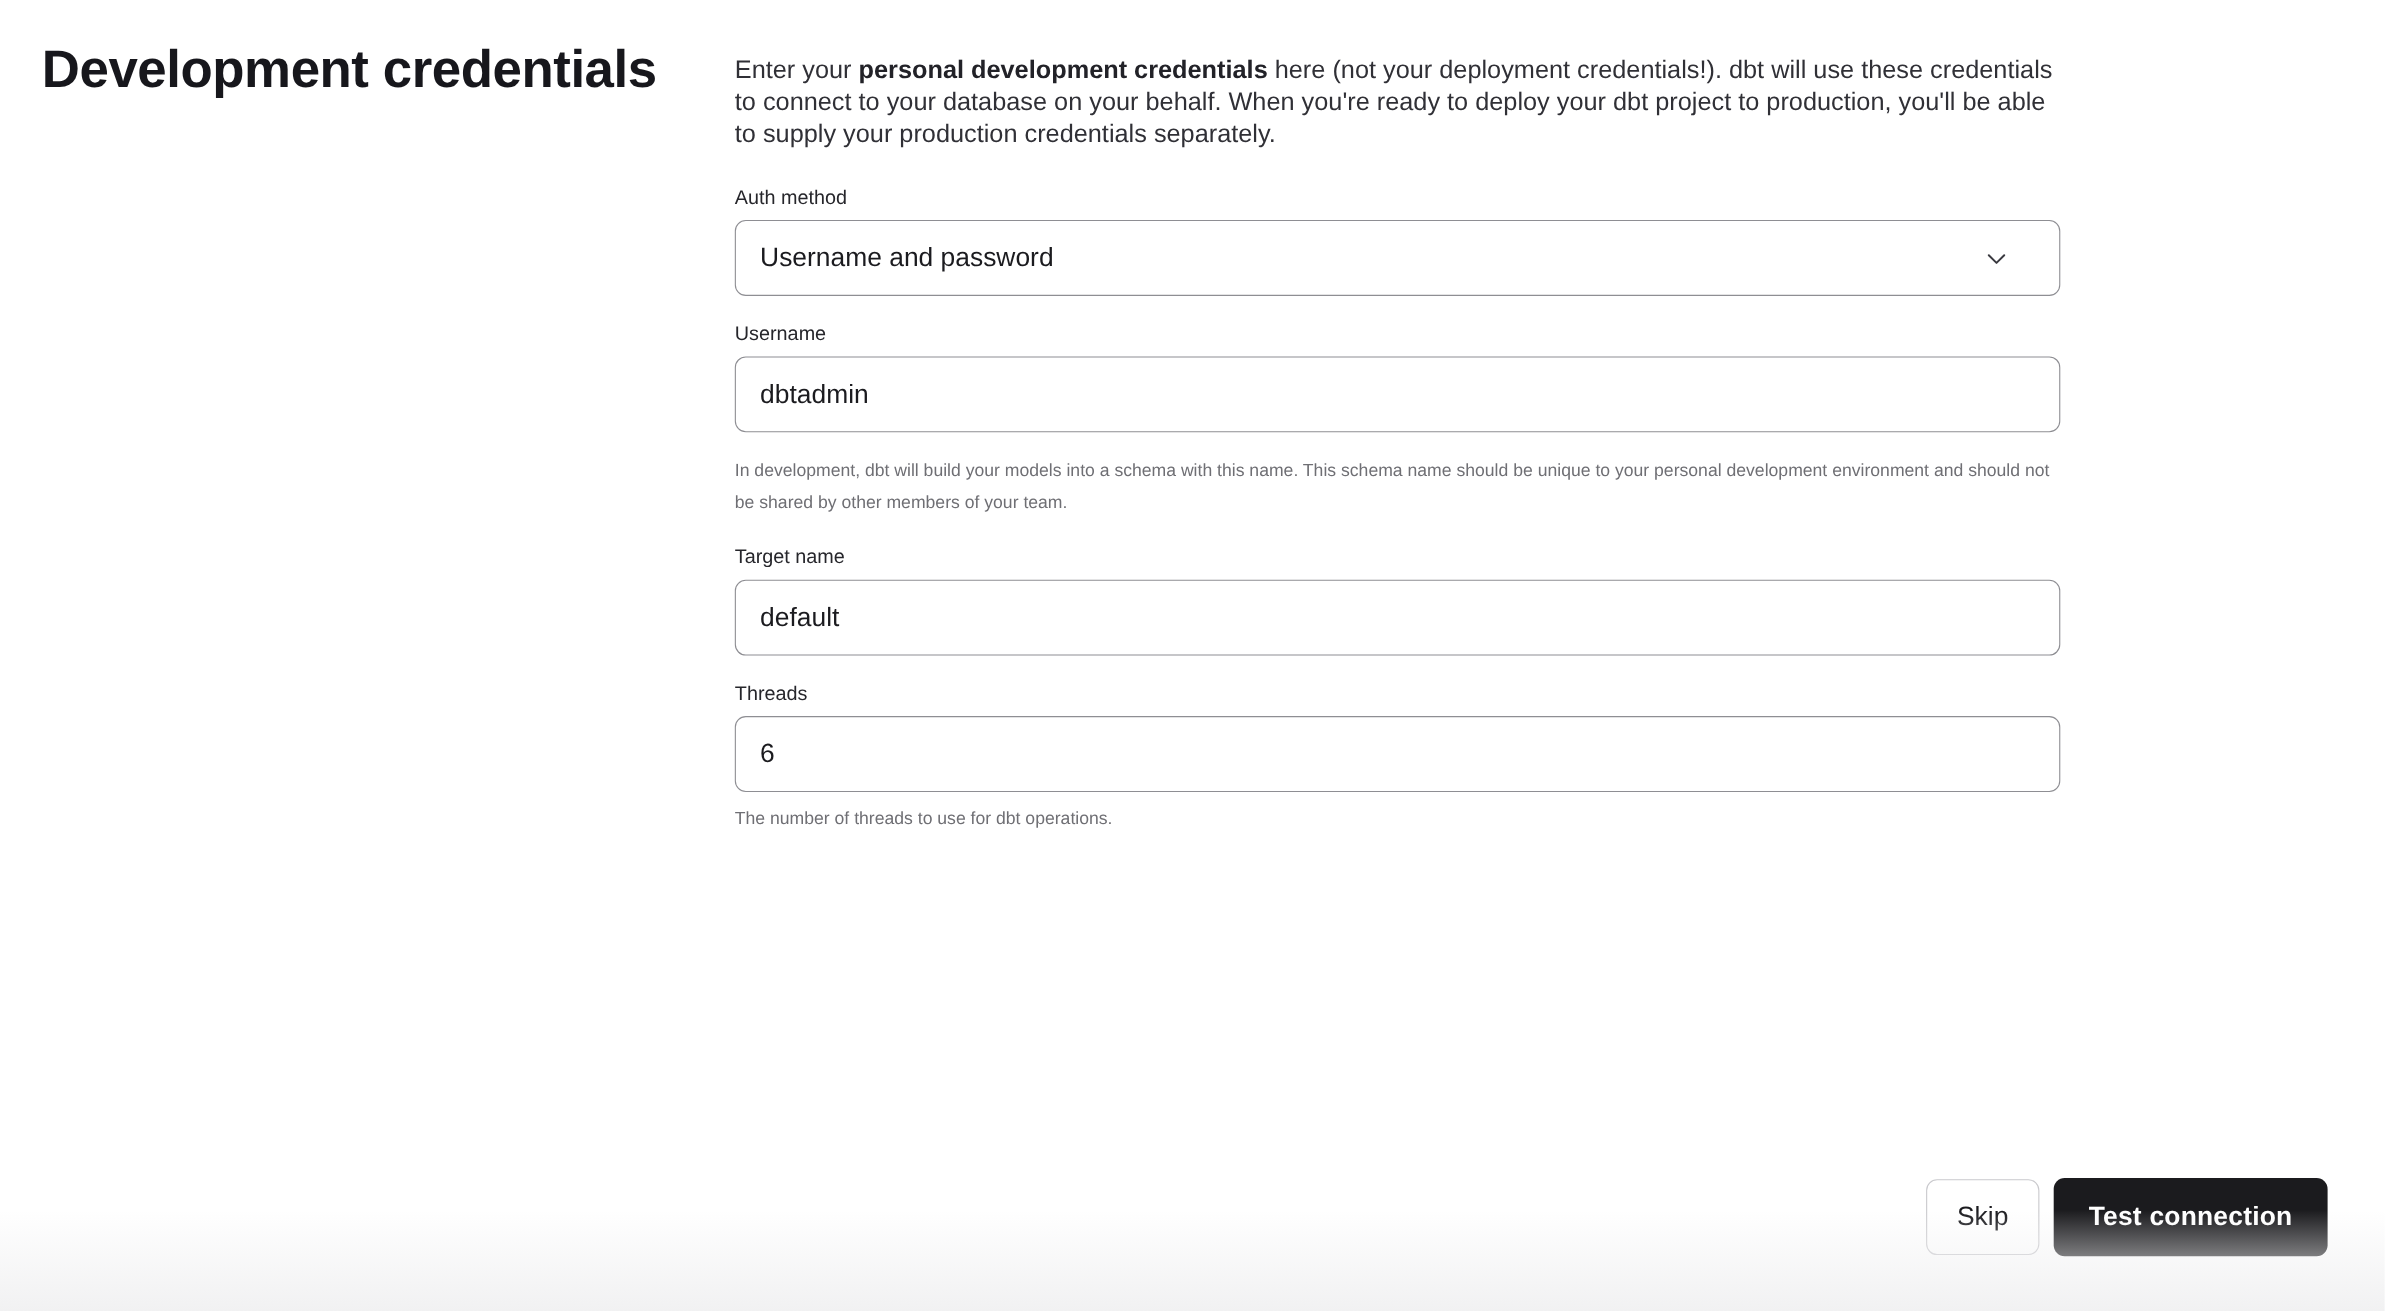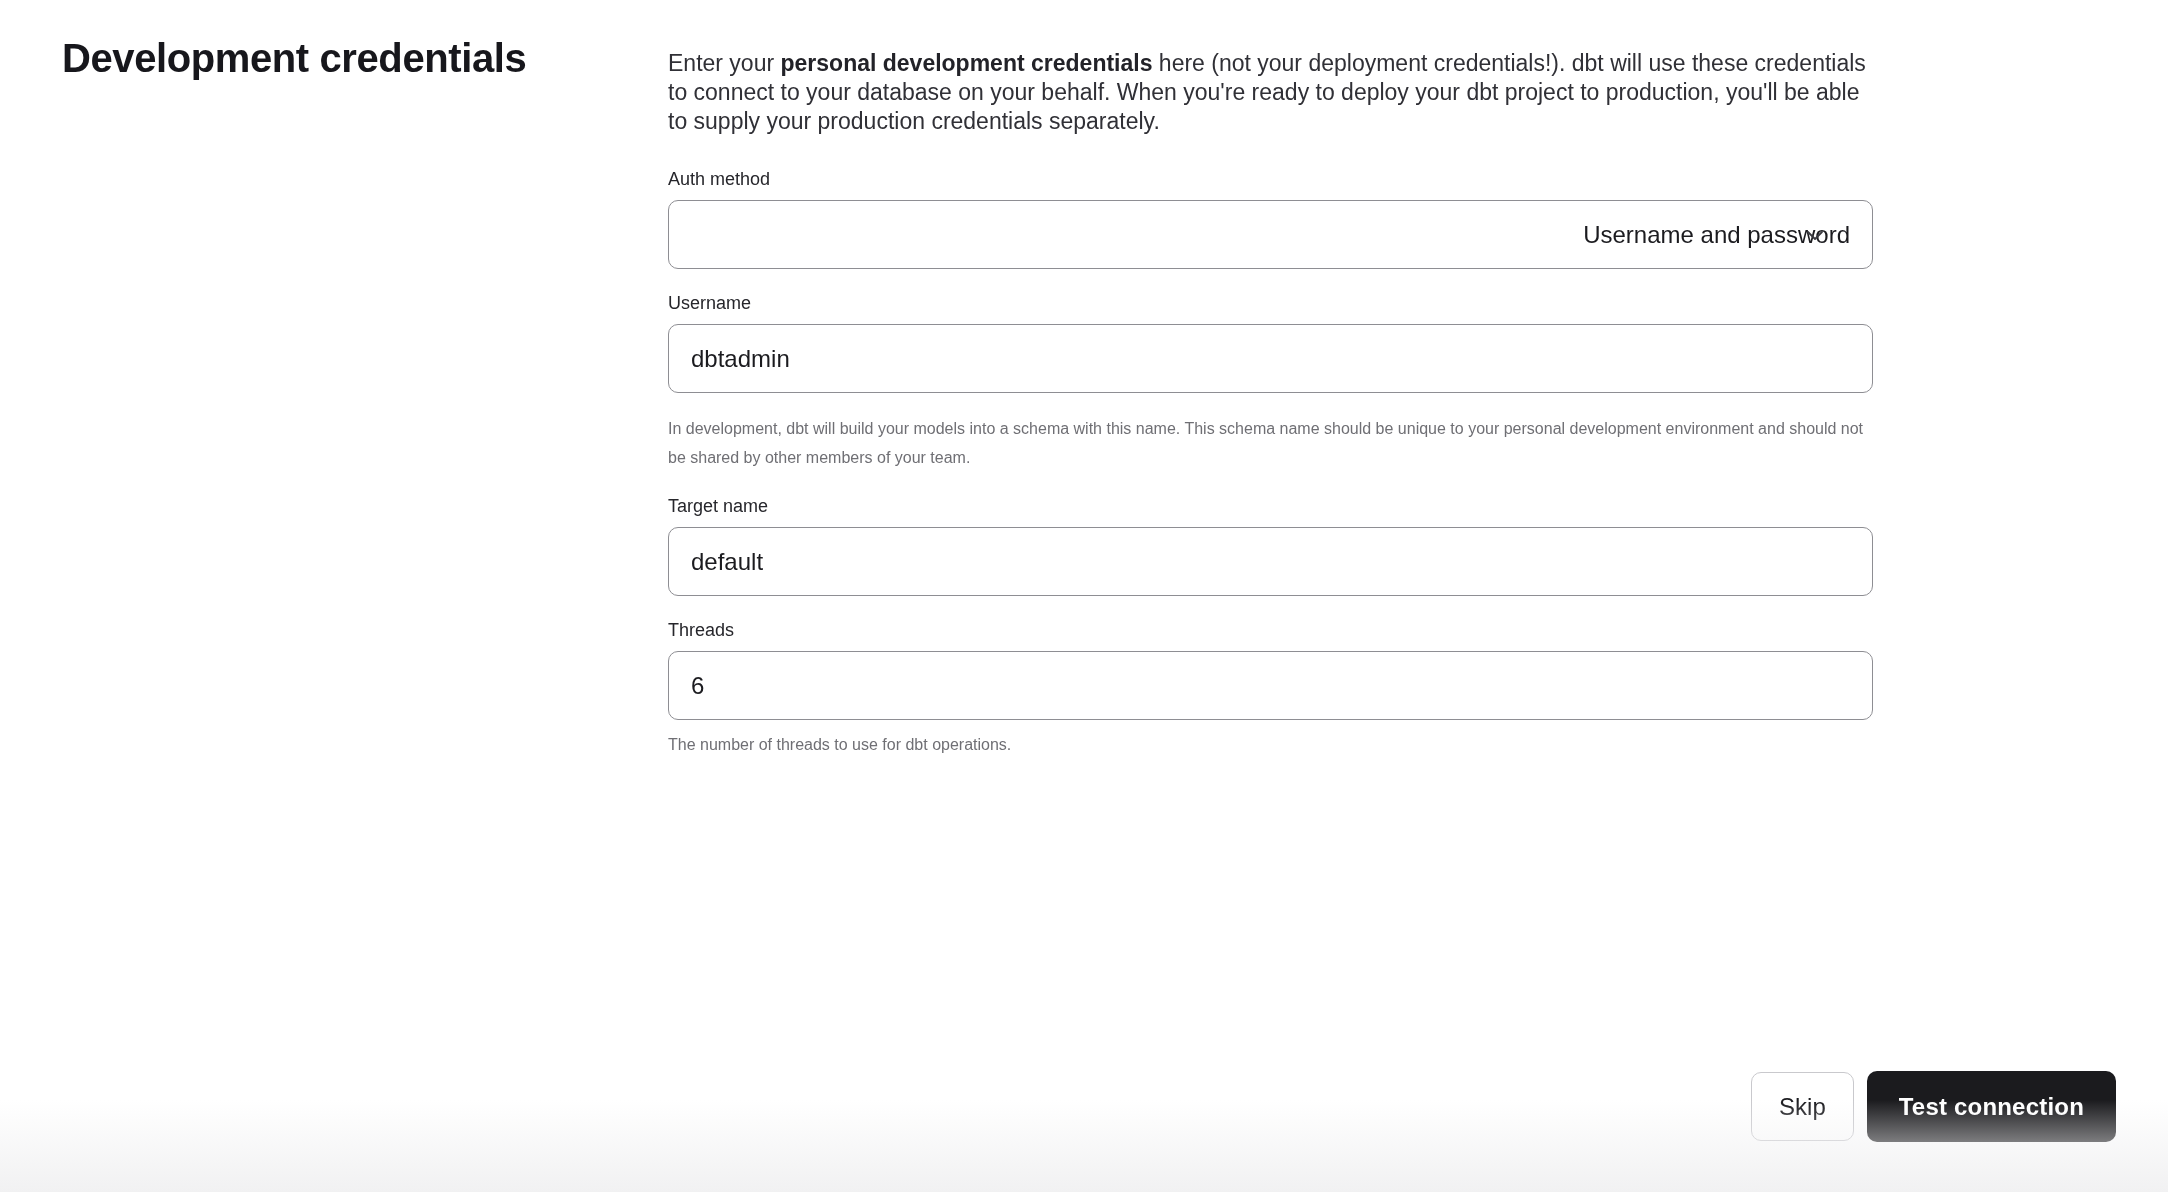--- a/index.html
+++ b/index.html
@@ -9,23 +9,23 @@
     height: 1192px;
     position: relative;
     background: #ffffff;
     font-family: "Liberation Sans", "DejaVu Sans", sans-serif;
     color: #1b1b1f;
     overflow: hidden;
   }
 
   .page-title {
     position: absolute;
-    left: 62px;
+    left: 38px;
     top: 36px;
-    font-size: 40px;
+    font-size: 48px;
     font-weight: 700;
     letter-spacing: -0.4px;
     color: #17171c;
     margin: 0;
   }
 
   .form-col {
     position: absolute;
     left: 668px;
     top: 32px;
@@ -56,21 +56,20 @@
     width: 100%;
     height: 69px;
     border: 1px solid #8e8e93;
     border-radius: 10px;
     background: #ffffff;
     font-family: "Liberation Sans", "DejaVu Sans", sans-serif;
     font-size: 24px;
     color: #1b1b1f;
     padding: 0 22px;
     outline: none;
-    justify-content: flex-end;
   }
 
   .select-box {
     position: relative;
     display: flex;
     align-items: center;
     cursor: pointer;
   }
   .select-value {
     font-size: 24px;

